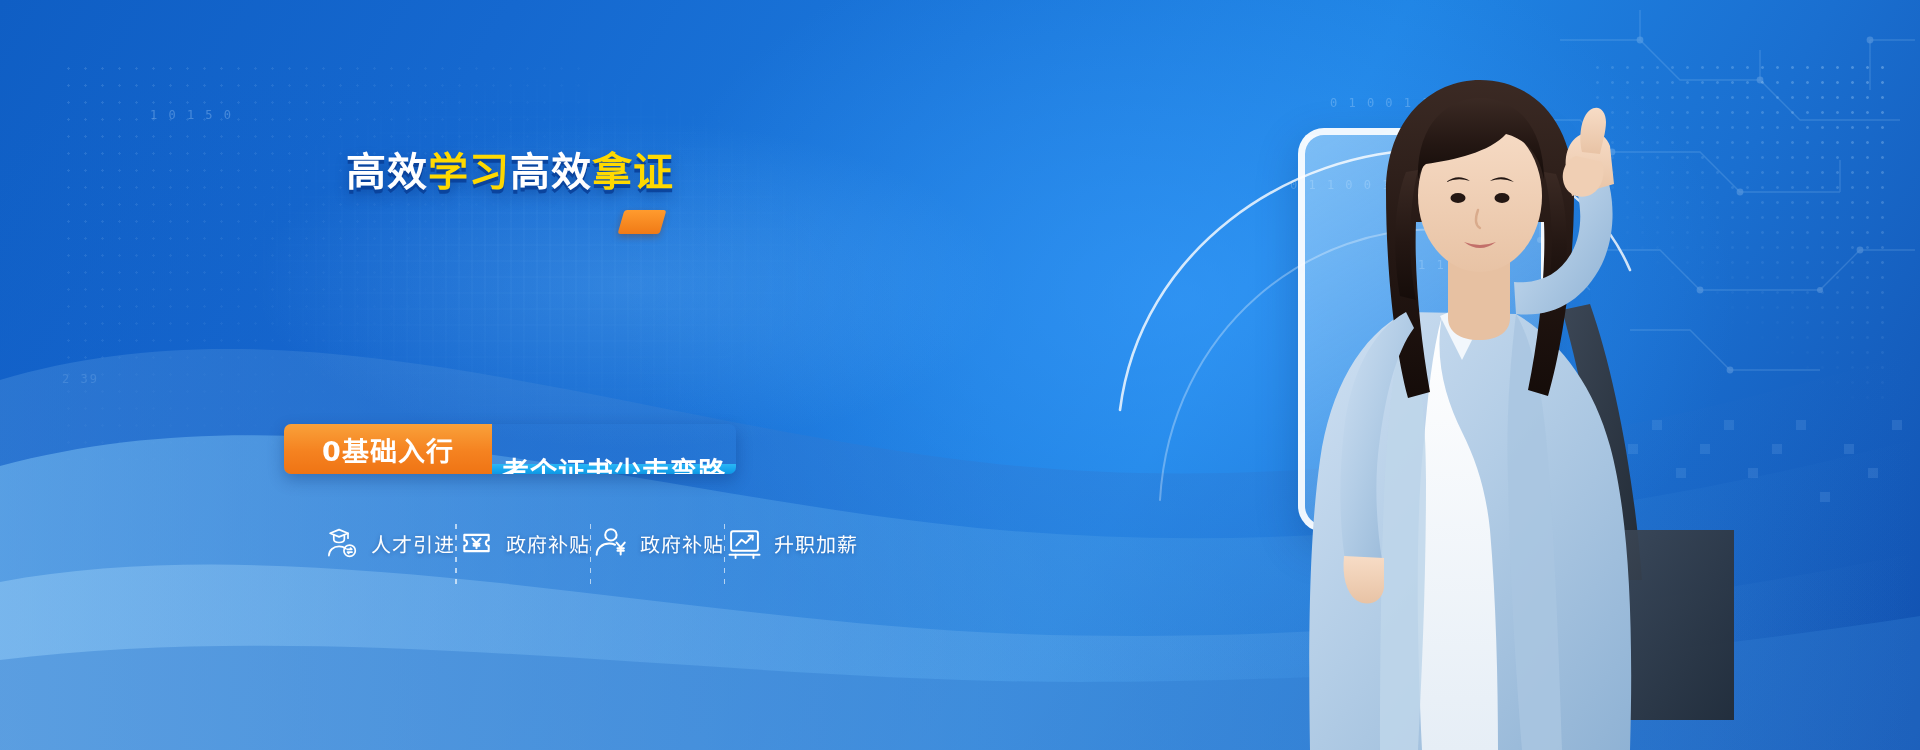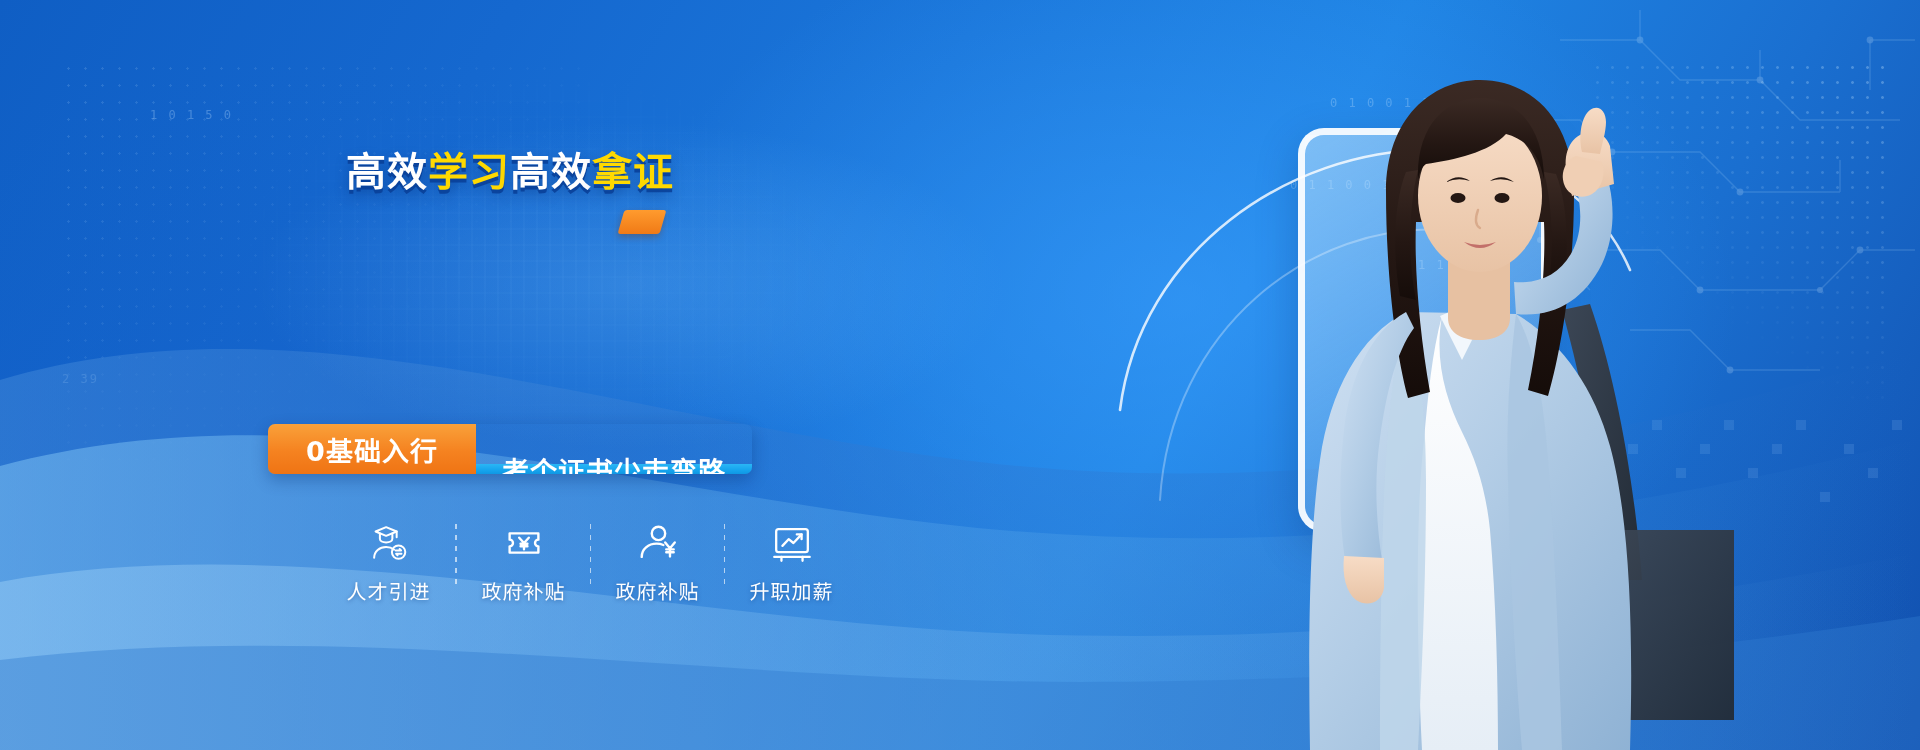--- a/index.html
+++ b/index.html
@@ -93,33 +93,33 @@
     display:inline-flex;align-items:stretch;height:50px;border-radius:7px;overflow:hidden;
     box-shadow:0 6px 16px rgba(5,40,105,.32);
   }
   .badge-a{
     display:flex;align-items:center;justify-content:center;padding:0 38px;
     background:linear-gradient(180deg,#f9a13a 0%,#f58220 55%,#ef7414 100%);
     color:#fff;font-family:"DejaVu Sans","Liberation Sans",sans-serif;
     font-weight:700;font-size:27px;letter-spacing:1px;
   }
   .badge-b{
-    display:flex;align-items:center;justify-content:center;padding:0 26px;
+    display:flex;align-items:center;justify-content:center;padding:0 10px;
     background:linear-gradient(180deg,#2ab6f5 0%,#17a6ef 55%,#0f98e4 100%);
     color:#fff;font-family:Liberation Serif, serif;
     font-weight:700;font-size:27px;letter-spacing:1px;margin-top:40px;
   }
 
   
   .features{
     position:absolute;left:0;top:520px;width:1180px;
     display:flex;align-items:flex-start;justify-content:center;
   }
   .feat{
-    width:133px;display:flex;flex-direction:column;align-items:center;gap:10px;justify-content:flex-end;
+    width:133px;display:flex;align-items:center;gap:10px;justify-content:flex-end;
   }
   .feat .ic{width:46px;height:46px;display:block;}
   .feat .lb{
     font-family:"DejaVu Sans","Liberation Sans",sans-serif;
     font-size:20px;color:#ffffff;letter-spacing:1px;white-space:nowrap;
     text-shadow:0 1px 4px rgba(5,40,105,.4);
   }
   .sep{
     width:1px;height:62px;margin-top:4px;align-self:flex-start;
     background:repeating-linear-gradient(180deg, rgba(255,255,255,.62) 0 5px, rgba(255,255,255,0) 5px 11px);

